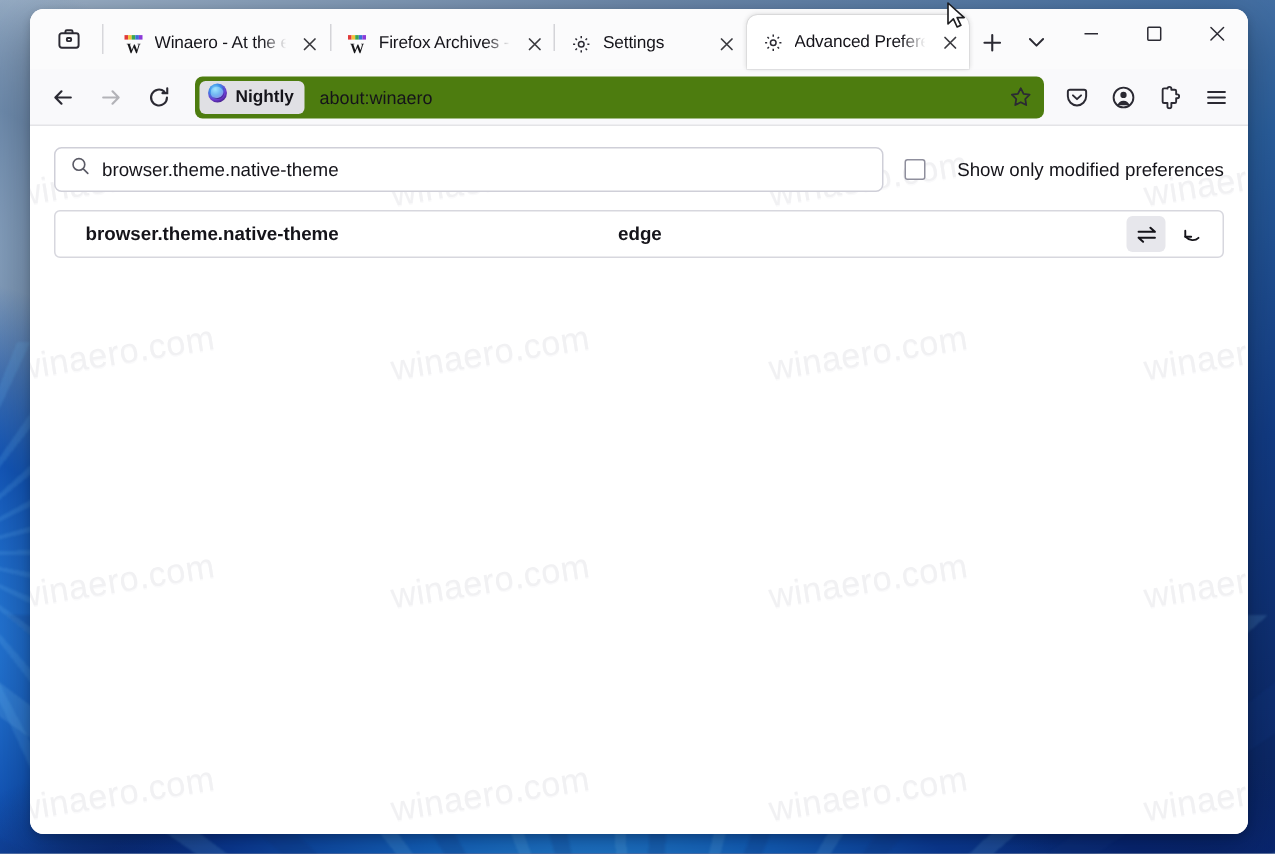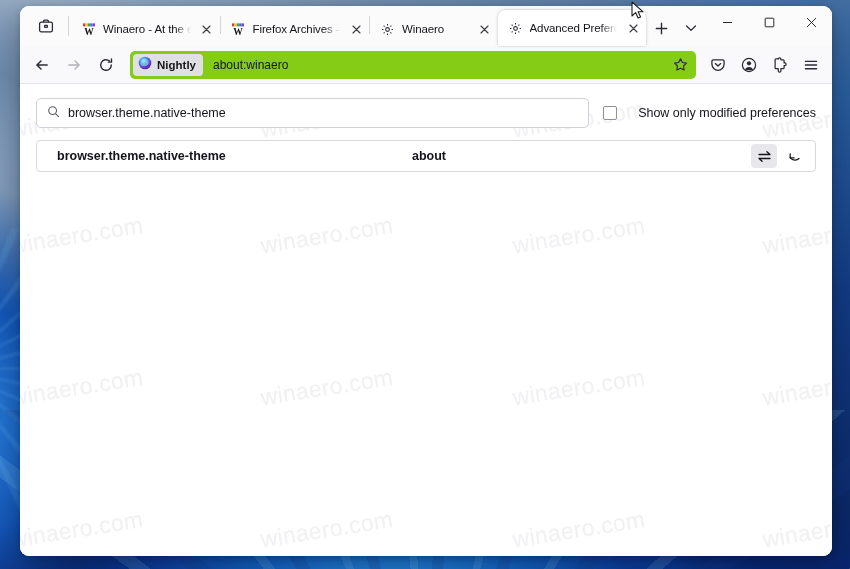--- a/index.html
+++ b/index.html
@@ -211,21 +211,21 @@
     justify-content: center;
     color: #2b2a33;
     flex: 0 0 auto;
   }
   .nav-btn.disabled { color: #b3b3b8; }
 
   .urlbar {
     flex: 1 1 auto;
     height: 28px;
     margin: 0 6px 0 8px;
-    background: #84cc16;
+    background: #4d7c0f;
     border-radius: 5px;
     display: flex;
     align-items: center;
     padding: 0 3px 0 3px;
     min-width: 0;
   }
   .nightly-chip {
     display: flex;
     align-items: center;
     gap: 5px;
@@ -459,21 +459,21 @@
 
     <div class="tab-sep"></div>
 
     <div class="tab tab-narrow">
       <span class="tab-favicon">
         <svg width="13" height="13" viewBox="0 0 16 16" fill="none" stroke="#2b2a33" stroke-width="1.25">
           <circle cx="8" cy="8" r="2.3"></circle>
           <path d="M8 1.3v1.7M8 13v1.7M14.7 8H13M3 8H1.3M12.74 3.26l-1.2 1.2M4.46 11.54l-1.2 1.2M12.74 12.74l-1.2-1.2M4.46 4.46l-1.2-1.2"></path>
         </svg>
       </span>
-      <span class="tab-title">Winaero</span>
+      <span class="tab-title">Settings</span>
       <span class="tab-close">
         <svg width="9" height="9" viewBox="0 0 9 9" stroke="currentColor" stroke-width="1.15" stroke-linecap="round">
           <path d="M1 1 L8 8 M8 1 L1 8"></path>
         </svg>
       </span>
     </div>
 
     <div class="tab tab-wide active">
       <span class="tab-favicon">
         <svg width="13" height="13" viewBox="0 0 16 16" fill="none" stroke="#2b2a33" stroke-width="1.25">
@@ -634,21 +634,21 @@
 
       <label class="modified-check">
         <span class="cb-box"></span>
         <span>Show only modified preferences</span>
       </label>
     </div>
 
     <div class="pref-list">
       <div class="pref-row">
         <span class="pref-name">browser.theme.native-theme</span>
-        <span class="pref-value">about</span>
+        <span class="pref-value">edge</span>
         <span class="pref-actions">
           <span class="pref-btn hovered">
             <svg width="15" height="15" viewBox="0 0 16 16" fill="none" stroke="currentColor" stroke-width="1.45" stroke-linecap="round" stroke-linejoin="round">
               <path d="M2.2 5.9h11.6M10.6 3 L13.8 5.9 M13.8 10.1H2.2M5.4 13 L2.2 10.1"></path>
             </svg>
           </span>
           <span class="pref-btn">
             <svg width="15" height="15" viewBox="0 0 16 16" fill="none" stroke="currentColor" stroke-width="1.35" stroke-linecap="round" stroke-linejoin="round">
               <path d="M3.4 5.2 L3.4 9.4 L7.6 9.4"></path>
               <path d="M3.4 9.4 C6.2 12.4 10.4 12.6 12.8 10.2"></path>

